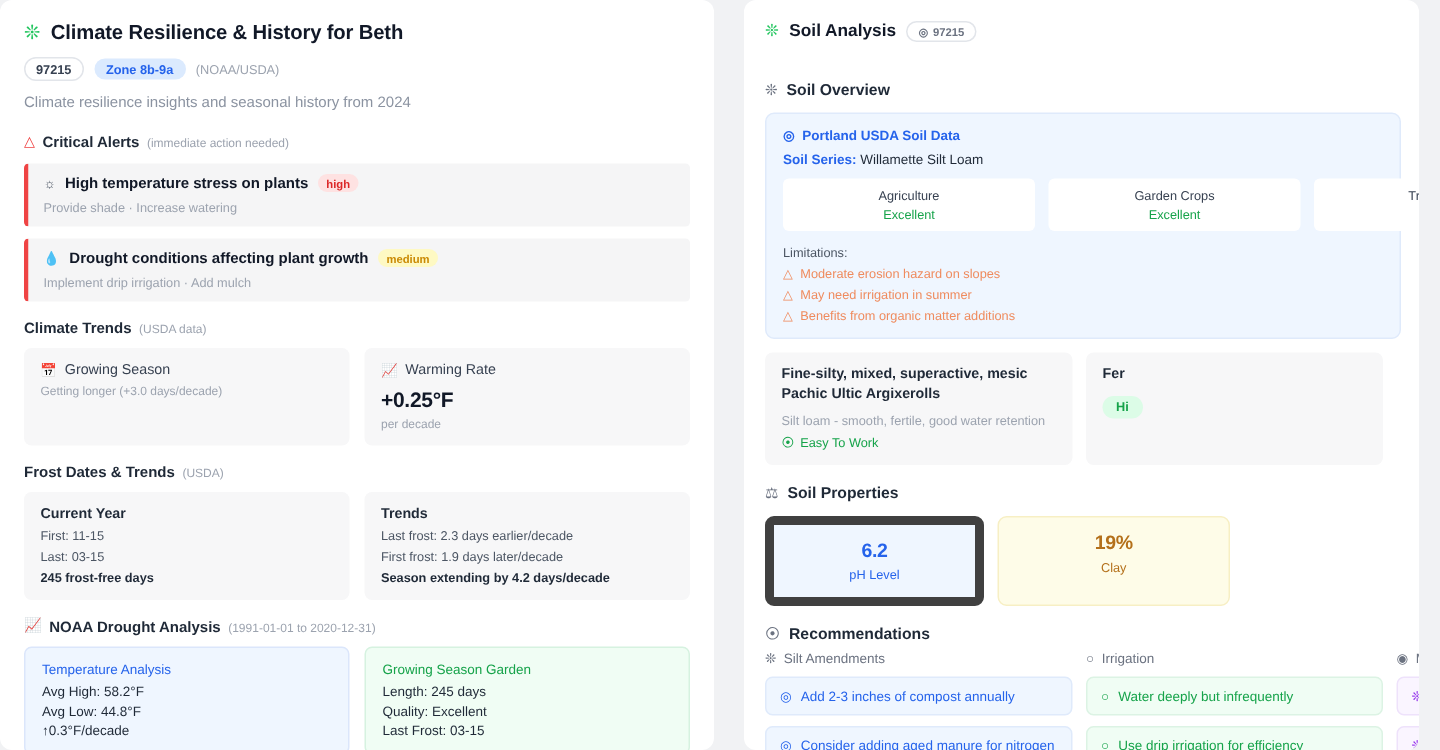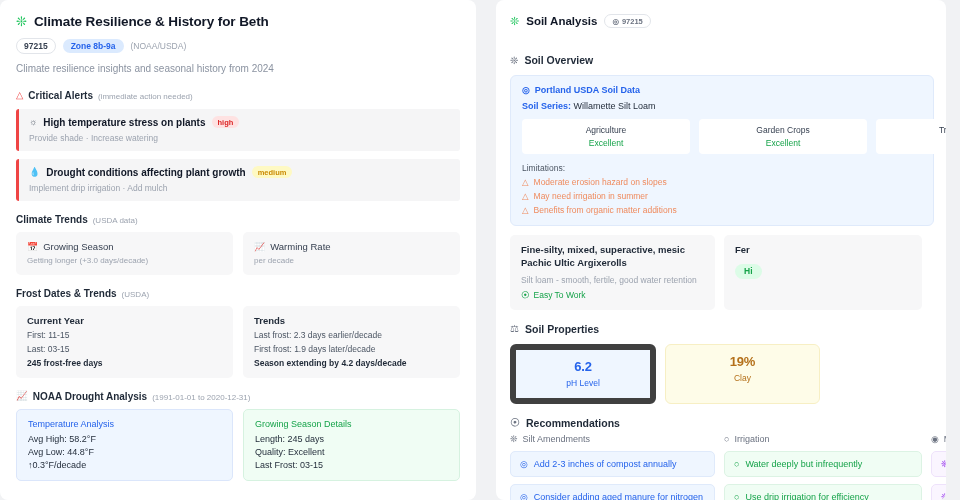--- a/index.html
+++ b/index.html
@@ -203,20 +203,21 @@
           <span style="color:#22c55e;font-size:9px">📅</span>
           <span class="lbl">Growing Season</span>
         </div>
         <div class="sm">Getting longer (+3.0 days/decade)</div>
       </div>
       <div class="scard">
         <div class="hd">
           <span style="color:#ef4444;font-size:9px">📈</span>
           <span class="lbl">Warming Rate</span>
         </div>
+        <div class="big">+0.25°F</div>
         <div class="sm">per decade</div>
       </div>
     </div>
 
     <div class="sec-h" style="margin-top:13px">
       <span class="t">Frost Dates &amp; Trends</span>
       <span class="n">(USDA)</span>
     </div>
 
     <div class="grid2">
@@ -241,21 +242,21 @@
     </div>
 
     <div class="grid2">
       <div class="ncard blue">
         <div class="h">Temperature Analysis</div>
         <div class="l">Avg High: 58.2°F</div>
         <div class="l">Avg Low: 44.8°F</div>
         <div class="l">↑0.3°F/decade</div>
       </div>
       <div class="ncard green">
-        <div class="h">Growing Season Details</div>
+        <div class="h">Growing Season Garden</div>
         <div class="l">Length: 245 days</div>
         <div class="l">Quality: Excellent</div>
         <div class="l">Last Frost: 03-15</div>
       </div>
     </div>
 
   </div>
 
   <div class="panel panel-right clip">
 

